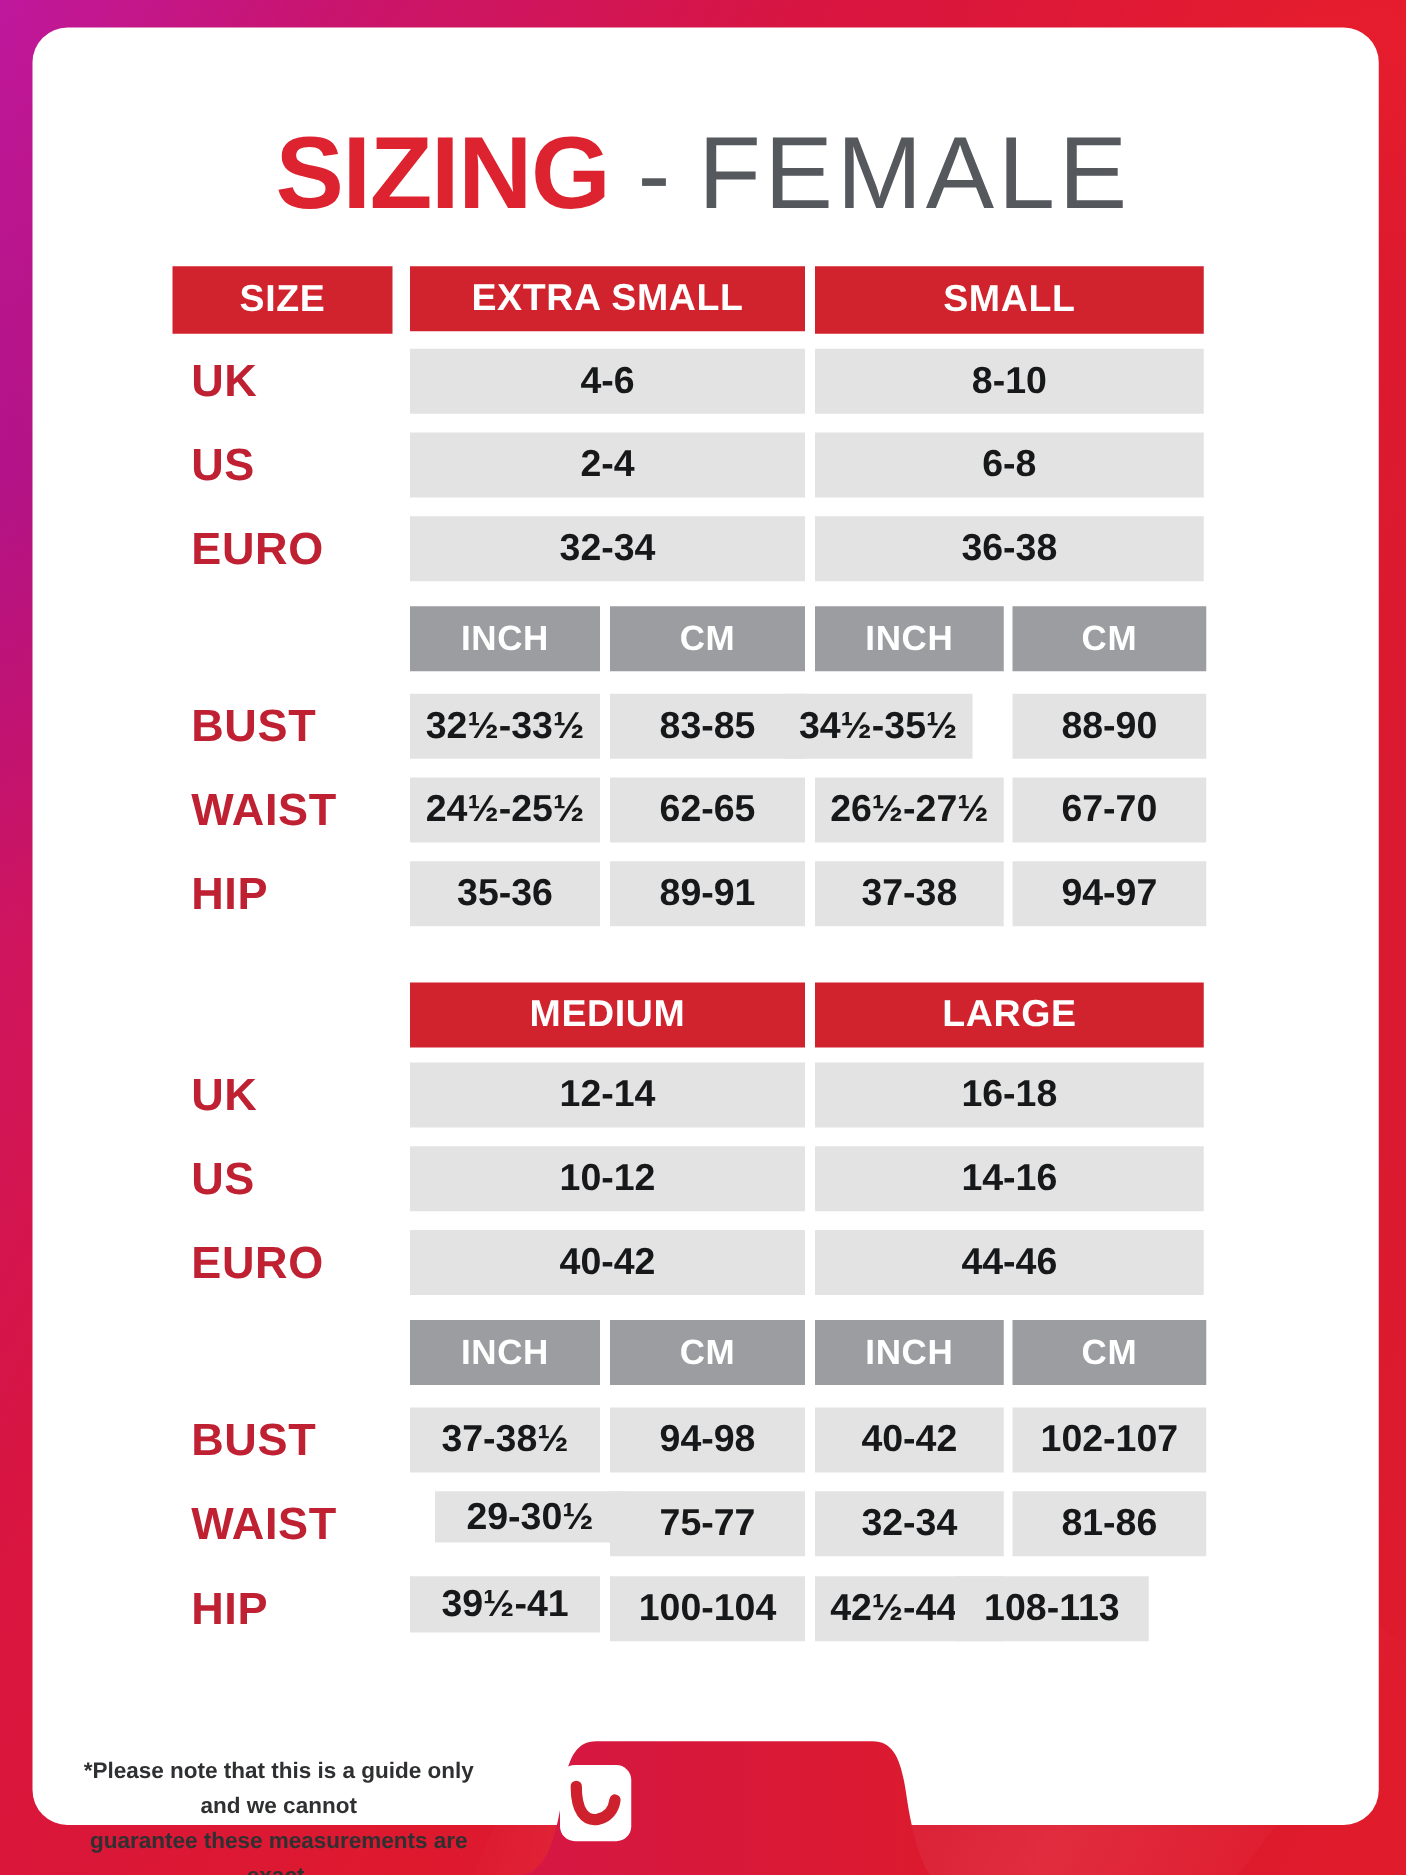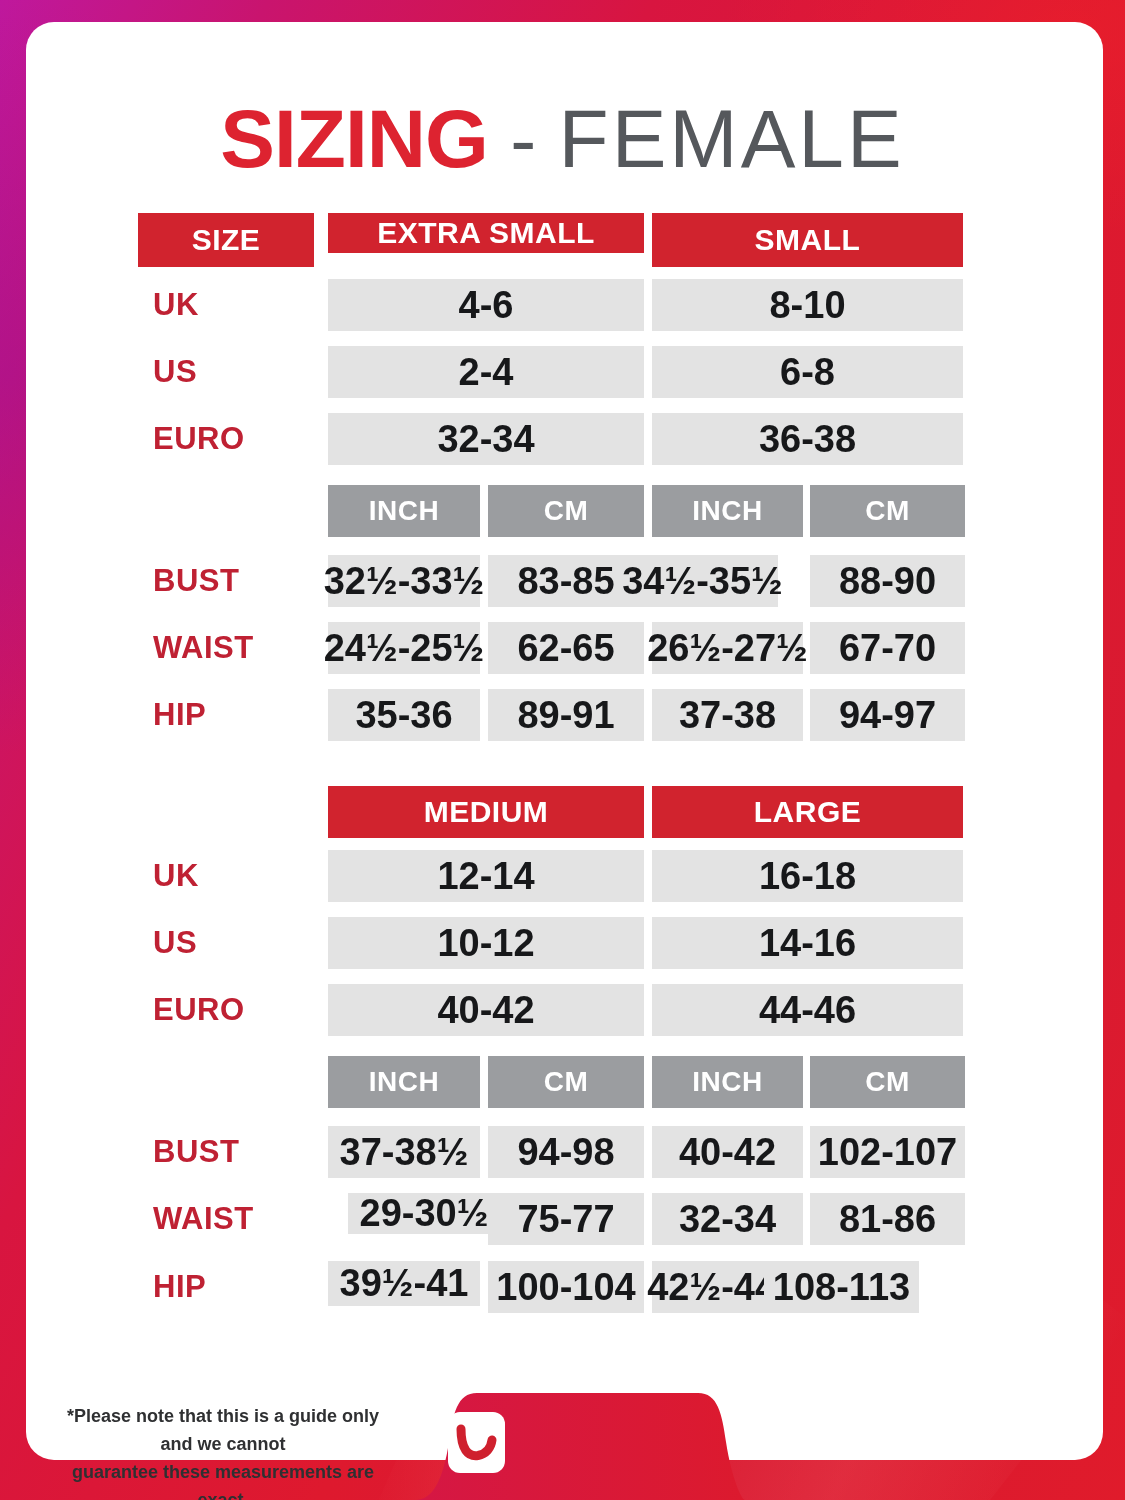--- a/index.html
+++ b/index.html
@@ -20,23 +20,23 @@
   }
   .abs{position:absolute;z-index:2;box-sizing:border-box;}
   .title{left:0;top:92px;width:1125px;text-align:center;white-space:nowrap;}
   .t-red{font-size:82px;font-weight:700;letter-spacing:-1px;color:#dd2330;margin-top:44px;}
   .t-dash{font-size:78px;font-weight:400;color:#55585c;margin:0 18px;}
   .t-gray{font-size:82px;font-weight:400;letter-spacing:3px;color:#55585c;}
   .hdr-red{background:#d1232e;color:#fff;font-weight:700;font-size:30px;
     display:flex;align-items:center;justify-content:center;letter-spacing:0.5px;}
   .hdr-gray{background:#9b9da0;color:#fff;font-weight:700;font-size:28px;
     display:flex;align-items:center;justify-content:center;letter-spacing:0.5px;}
-  .cell{background:#e3e3e3;color:#17181a;font-weight:700;font-size:38px;
+  .cell{background:#e3e3e3;color:#17181a;font-weight:700;font-size:30px;
     display:flex;align-items:center;justify-content:center;text-align:right;}
-  .rlabel{color:#bf2133;font-weight:700;font-size:31px;display:flex;align-items:center;letter-spacing:0.5px;}
+  .rlabel{color:#bf2133;font-weight:700;font-size:36px;display:flex;align-items:center;letter-spacing:0.5px;}
   .disclaimer{left:55px;top:1403px;width:336px;text-align:center;color:#2f3032;
     font-weight:700;font-size:18px;line-height:1.55;z-index:4;}
   .logo-tab{left:415px;top:1380px;z-index:3;}
   .logo-box{left:448px;top:1412px;width:57px;height:61px;background:#fff;border-radius:12px;z-index:4;
     display:flex;align-items:center;justify-content:center;}
   .wordmark{left:514px;top:1460px;color:#fff;font-weight:700;font-size:56px;letter-spacing:-1px;z-index:4;line-height:1;margin-top:48px;}
   .tm{left:741px;top:1406px;color:#fff;font-weight:700;font-size:13px;z-index:4;line-height:1;}
 </style>
 </head>
 <body>
@@ -50,21 +50,21 @@
 
   <div class="card"></div>
 
   <div class="abs title">
     <span class="t-red">SIZING</span>
     <span class="t-dash">-</span>
     <span class="t-gray">FEMALE</span>
   </div>
 
   <div class="abs hdr-red" style="left:138px;top:213px;width:176px;height:54px">SIZE</div>
-  <div class="abs hdr-red" style="left:328px;top:213px;width:316px;height:40px">EXTRA SMALL</div>
+  <div class="abs hdr-red" style="left:328px;top:213px;width:316px;height:52px">EXTRA SMALL</div>
   <div class="abs hdr-red" style="left:652px;top:213px;width:311px;height:54px">SMALL</div>
 
   <div class="abs rlabel" style="left:153px;top:279px;height:52px">UK</div>
   <div class="abs cell" style="left:328px;top:279px;width:316px;height:52px">4-6</div>
   <div class="abs cell" style="left:652px;top:279px;width:311px;height:52px">8-10</div>
 
   <div class="abs rlabel" style="left:153px;top:346px;height:52px">US</div>
   <div class="abs cell" style="left:328px;top:346px;width:316px;height:52px">2-4</div>
   <div class="abs cell" style="left:652px;top:346px;width:311px;height:52px">6-8</div>
 

